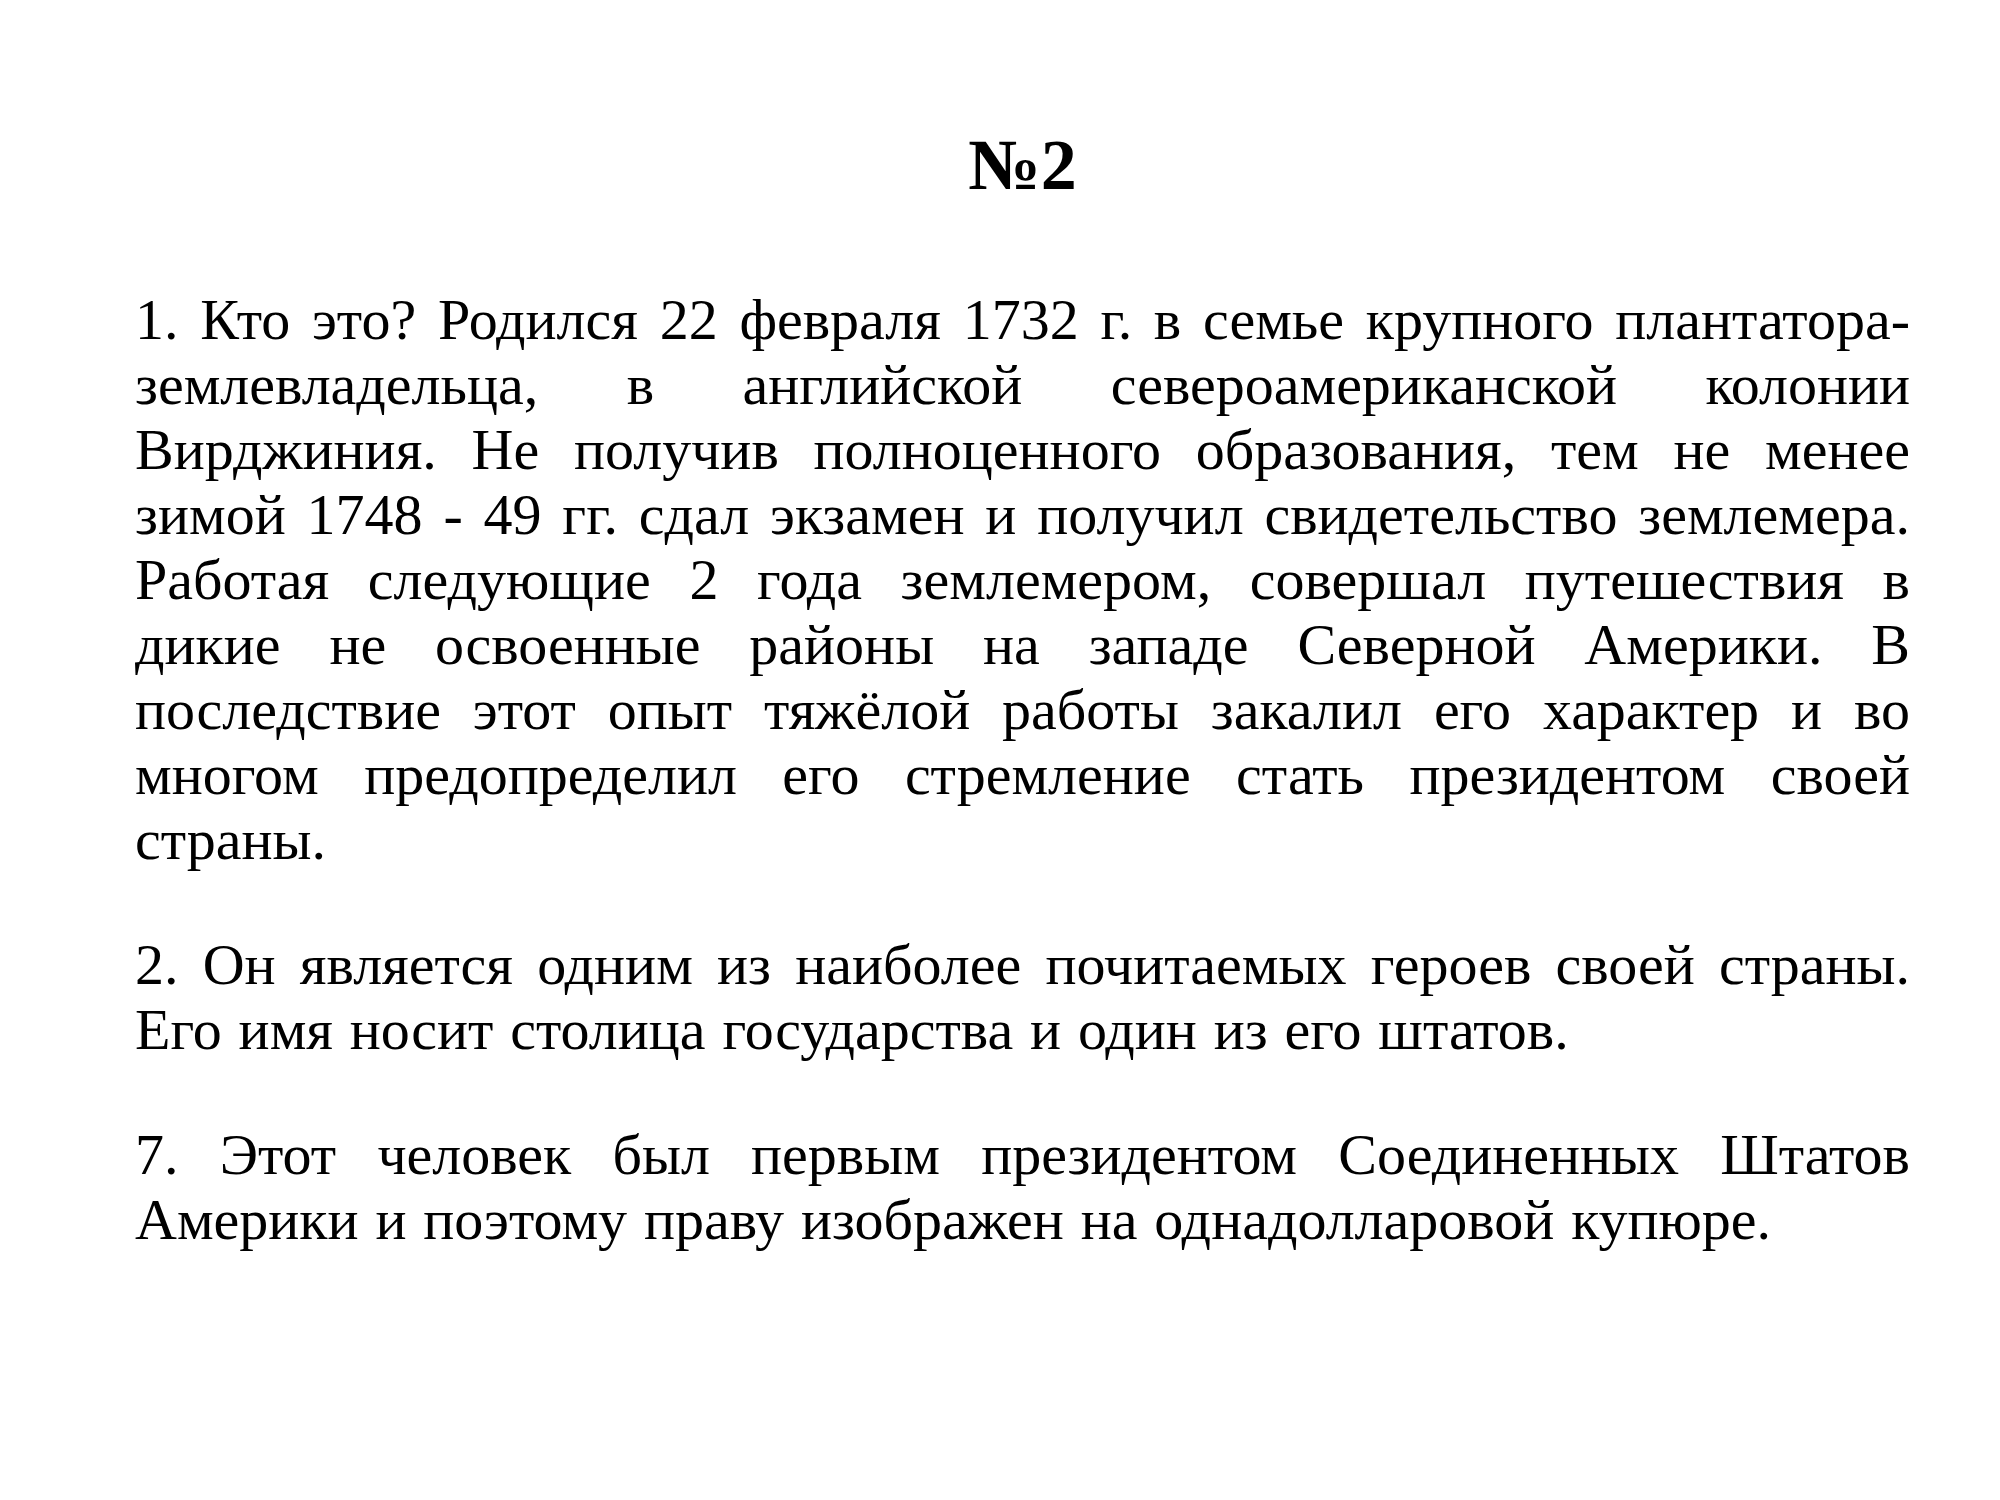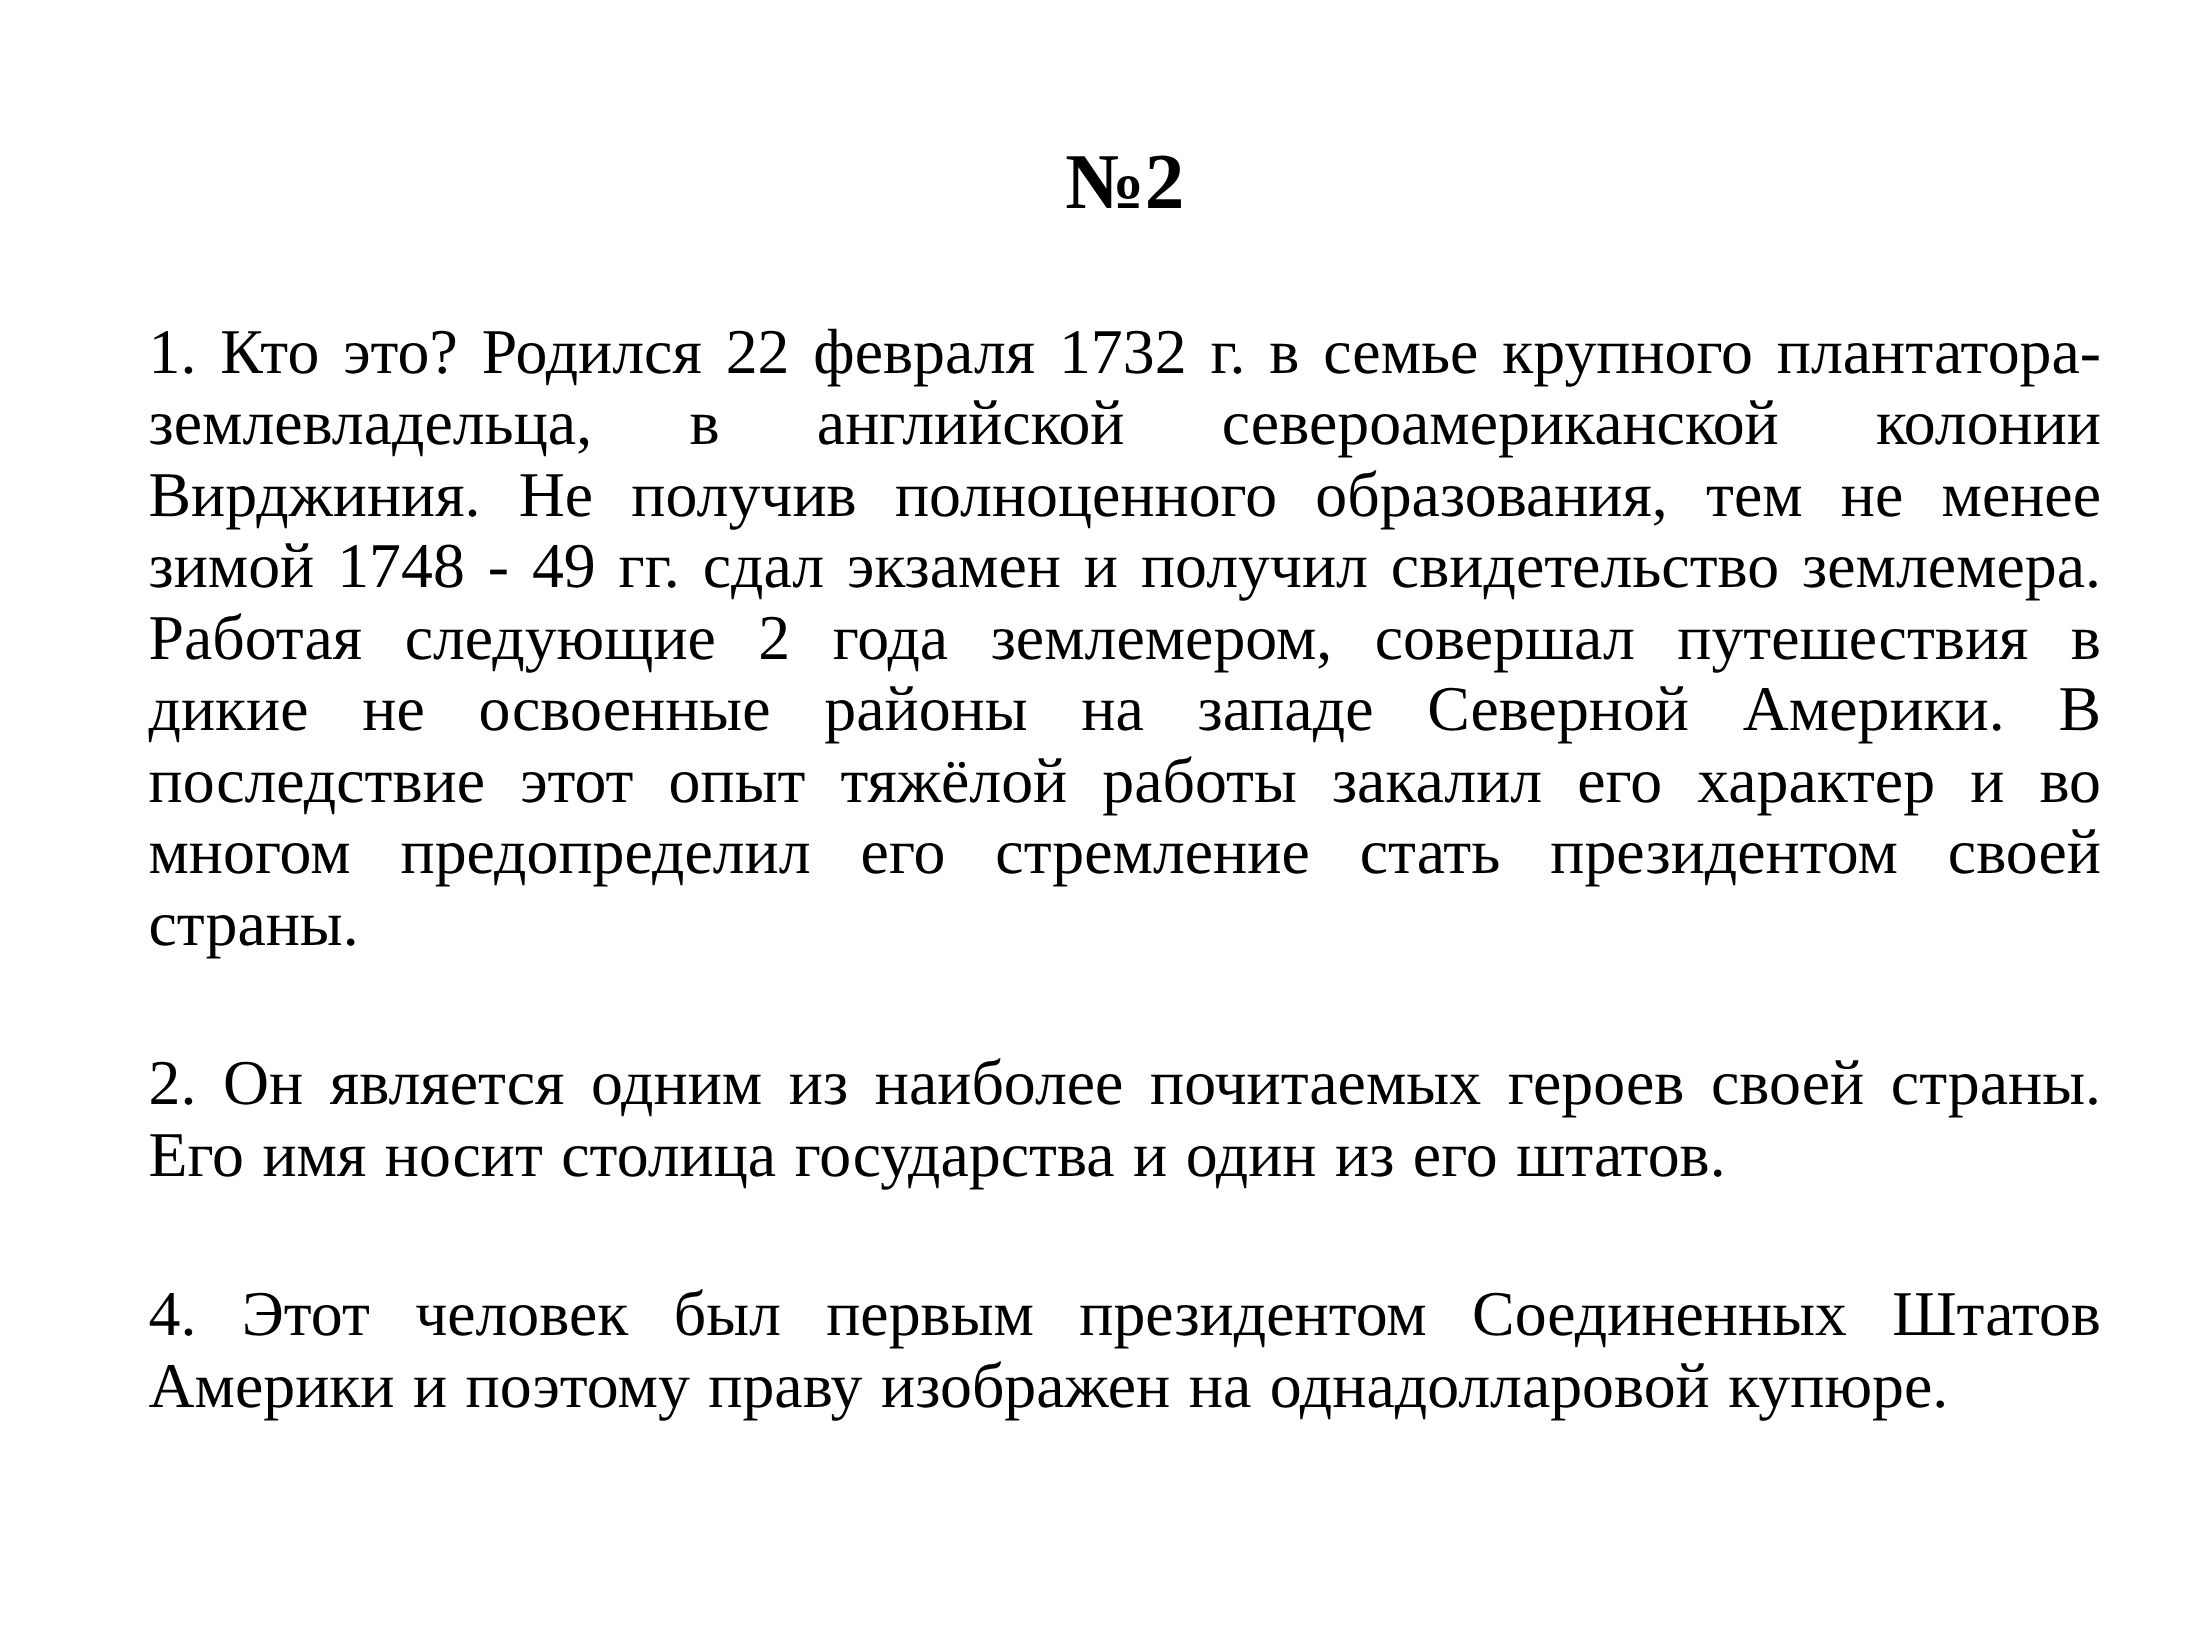--- a/index.html
+++ b/index.html
@@ -26,27 +26,27 @@
     margin: 122px 0 79px 0;
   }
   .para {
     font-size: 58px;
     line-height: 65px;
     text-align: justify;
     margin: 0;
     word-spacing: 0.04em;
   }
   .para + .para {
-    margin-top: 80px;
+    margin-top: 60px;
   }
 </style>
 </head>
 <body>
 
 <div class="page">
   <h1 class="doc-title">№2</h1>
 
   <p class="para">1. Кто это? Родился 22 февраля 1732 г. в семье крупного плантатора-землевладельца, в английской североамериканской колонии Вирджиния. Не получив полноценного образования, тем не менее зимой 1748 - 49 гг. сдал экзамен и получил свидетельство землемера. Работая следующие 2 года землемером, совершал путешествия в дикие не освоенные районы на западе Северной Америки. В последствие этот опыт тяжёлой работы закалил его характер и во многом предопределил его стремление стать президентом своей страны.</p>
 
   <p class="para">2. Он является одним из наиболее почитаемых героев своей страны. Его имя носит столица государства и один из его штатов.</p>
 
-  <p class="para">4. Этот человек был первым президентом Соединенных Штатов Америки и поэтому праву изображен на однадолларовой купюре.</p>
+  <p class="para">7. Этот человек был первым президентом Соединенных Штатов Америки и поэтому праву изображен на однадолларовой купюре.</p>
 </div>
 
 </body></html>

